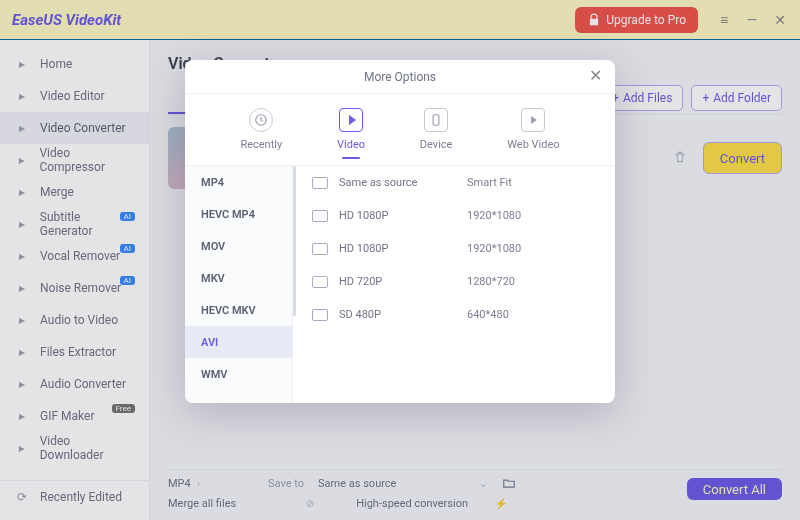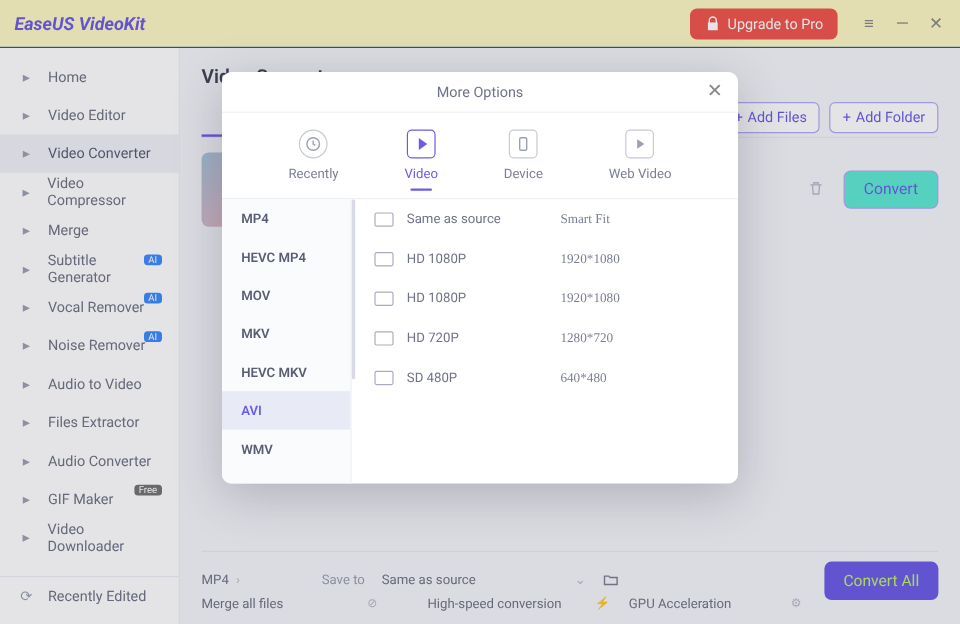--- a/index.html
+++ b/index.html
@@ -34,30 +34,30 @@
 .tab { padding:0 24px; height:100%; display:flex; align-items:center; font-size:12px; color:#8b90a3; cursor:pointer; border-bottom:2px solid transparent; }
 .tab.active { color:#6b5ce7; border-bottom-color:#6b5ce7; font-weight:600; }
 .tabs-spacer { flex:1; }
 .tab-action { font-size:12px; color:#6f7385; padding:0 10px; display:flex; align-items:center; gap:5px; cursor:pointer; height:26px; }
 .tab-btn { border:1px solid #b3a9f3; background:#fff; color:#6b5ce7; border-radius:5px; height:26px; padding:0 10px; font-size:12px; display:flex; align-items:center; gap:4px; cursor:pointer; margin-left:8px; }
 .file-row { display:flex; align-items:center; gap:10px; margin-top:12px; }
 .thumb { width:86px; height:62px; border-radius:6px; background:linear-gradient(135deg,#a8c5d8,#e5b8c5 60%,#d4a890); display:flex; align-items:center; justify-content:center; position:relative; }
 .thumb .play { width:30px; height:30px; border-radius:50%; background:rgba(40,40,50,.75); display:flex; align-items:center; justify-content:center; }
 .thumb .play::after { content:""; border-left:9px solid #fff; border-top:6px solid transparent; border-bottom:6px solid transparent; margin-left:2px; }
 .trash-icon { color:#b7bcc9; margin-left:auto; margin-right:6px; cursor:pointer; }
-.convert-btn { border:1px solid #b3a9f3; background:#5eead4; color:#6b5ce7; border-radius:6px; height:32px; padding:0 16px; font-size:13px; cursor:pointer; }
+.convert-btn { border:1px solid #b3a9f3; background:#fde047; color:#6b5ce7; border-radius:6px; height:32px; padding:0 16px; font-size:13px; cursor:pointer; }
 
 
 .footer { margin-top:auto; border-top:1px solid #e8eaf1; padding:8px 0 2px; display:flex; flex-direction:column; gap:6px; }
 .foot-row { display:flex; align-items:center; font-size:11px; color:#7b7f91; gap:14px; }
 .foot-cell { display:flex; align-items:center; gap:6px; }
 .foot-label { color:#9a9eb0; }
 .foot-val { color:#6f7385; }
 .chev-r { color:#b7bcc9; }
-.convert-all { background:#6b5ce7; color:#bef264; border:none; border-radius:6px; height:32px; padding:0 16px; font-size:13px; cursor:pointer; margin-left:auto; }
+.convert-all { background:#6b5ce7; color:#fef9c3; border:none; border-radius:6px; height:22px; padding:0 16px; font-size:13px; cursor:pointer; margin-left:auto; }
 
 
 .modal-backdrop { position:absolute; inset:0; background:rgba(30,32,48,.12); display:flex; align-items:flex-start; justify-content:center; }
 .modal { margin-top:60px; width:430px; background:#fff; border-radius:8px; box-shadow:0 10px 40px rgba(50,50,80,.25); overflow:hidden; }
 .modal-head { position:relative; height:34px; display:flex; align-items:center; justify-content:center; font-size:12px; color:#6f7385; border-bottom:1px solid #eef0f5; }
 .modal-close { position:absolute; right:10px; top:8px; width:16px; height:16px; color:#888; cursor:pointer; font-size:16px; line-height:1; }
 .cat-tabs { display:flex; justify-content:space-around; padding:14px 28px 6px; }
 .cat-tab { display:flex; flex-direction:column; align-items:center; gap:6px; font-size:11px; color:#7b7f91; cursor:pointer; position:relative; padding-bottom:8px; }
 .cat-tab.active { color:#6b5ce7; }
 .cat-tab.active::after { content:""; position:absolute; bottom:0; width:18px; height:2px; background:#6b5ce7; border-radius:2px; }
@@ -69,21 +69,21 @@
 .cat-icon.web::after { content:""; border-left:6px solid #9ba0b3; border-top:4px solid transparent; border-bottom:4px solid transparent; margin-left:1px; }
 .modal-body { display:flex; height:238px; border-top:1px solid #eef0f5; }
 .fmt-list { width:108px; background:#fafbfd; border-right:1px solid #eef0f5; overflow-y:auto; }
 .fmt-item { height:32px; display:flex; align-items:center; padding-left:16px; font-size:11px; font-weight:600; color:#5a5e72; cursor:pointer; }
 .fmt-item.selected { background:#e8eaf6; color:#6b5ce7; }
 .res-list { flex:1; overflow-y:auto; position:relative; }
 .res-row { height:33px; display:flex; align-items:center; padding-left:18px; font-size:11px; color:#6f7385; cursor:pointer; }
 .res-ico { width:18px; margin-right:10px; display:flex; align-items:center; justify-content:center; }
 .res-ico::before { content:""; width:14px; height:10px; border:1px solid #a8acc0; border-radius:2px; display:block; }
 .res-name { width:128px; }
-.res-dim { color:#7b7f91;font-family:Liberation Serif, serif; }
+.res-dim { color:#7b7f91; }
 .scroll-hint { position:absolute; left:0; top:0; width:3px; height:150px; background:#d8dae6; border-radius:2px; }
 
 svg { width:14px; height:14px; }
 .toggle-off { width:16px; height:14px; color:#b7bcc9; display:inline-flex; align-items:center; justify-content:center; font-size:10px; }
 </style>
 </head>
 <body>
 
 <div class="topbar">
   <span class="logo">EaseUS VideoKit</span>
@@ -220,24 +220,20 @@
       <div class="foot-row">
         <span class="foot-cell">
             <span class="foot-val">Merge all files</span>
             <span class="toggle-off" style="margin-left:60px;">⊘</span>
           </span>
         <span style="width:10px"></span>
         <span class="foot-cell">
             <span class="foot-val">High-speed conversion</span>
             <span class="toggle-off" style="margin-left:20px;">⚡</span>
           </span>
-        <span class="foot-cell">
-            <span class="foot-val">GPU Acceleration</span>
-            <span class="toggle-off" style="margin-left:40px;">⚙</span>
-          </span>
       </div>
     </div>
   </div>
 </div>
 
 <div class="modal-backdrop">
   <div class="modal">
     <div class="modal-head">
       <span>More Options</span>
       <span class="modal-close">✕</span>

